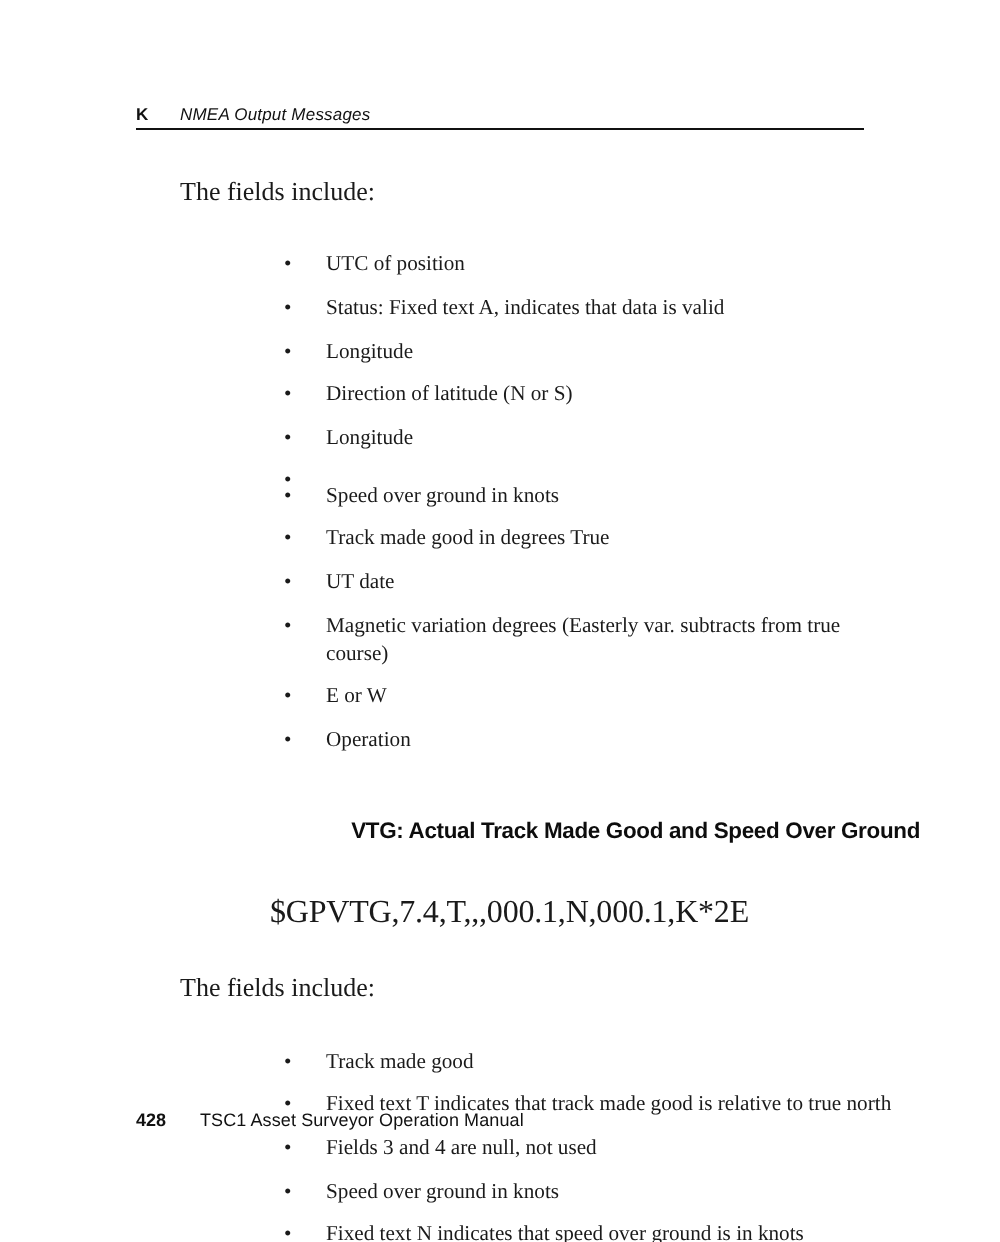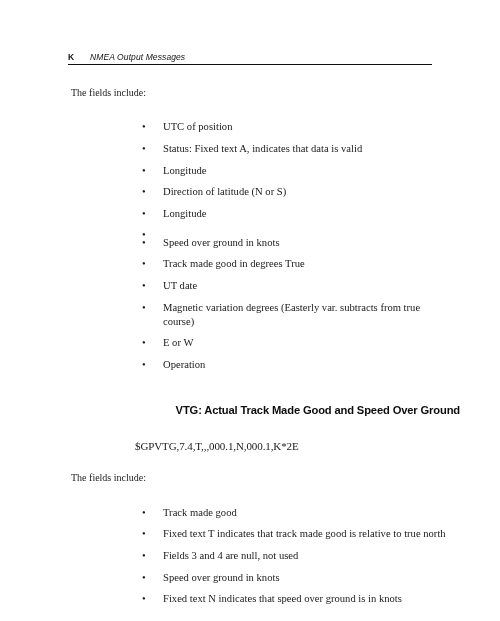--- a/index.html
+++ b/index.html
@@ -56,22 +56,22 @@
 
   
   .content {
     position: absolute;
     left: 0;
     top: 72px;
     width: 500px;
   }
 
   .lead-in {
-    margin-left: 71px;
-    font-size: 10px;
+    margin-left: 90px;
+    font-size: 13px;
     line-height: 14px;
     padding-top: 4px;
     padding-bottom: 3px;
     font-family: Liberation Serif, serif;
   }
 
   ul.bullets {
     list-style: none;
     margin: 0;
     padding: 0;
@@ -106,21 +106,21 @@
     color: #0d0d0d;
     line-height: 14px;
     padding-top: 22px;
     padding-bottom: 2px;
     letter-spacing: -0.15px;
     text-align: right;
   }
 
   .code-line {
     margin-left: 135px;
-    font-size: 11px;
+    font-size: 16px;
     line-height: 14px;
     padding-top: 9px;
     padding-bottom: 3px;
     letter-spacing: -0.1px;
   }
 
   
   .page-footer {
     position: absolute;
     left: 68px;
@@ -232,14 +232,18 @@
       </li>
       <li>
         <span class="bullet-dot">•</span>
         <span>Fixed text N indicates that speed over ground is in knots</span>
       </li>
 
     </ul>
 
   </div>
 
+  <div class="page-footer">
+    <span class="footer-page-number">428</span>
+    <span class="footer-title">TSC1 Asset Surveyor Operation Manual</span>
+  </div>
 
 </div>
 
 </body></html>

